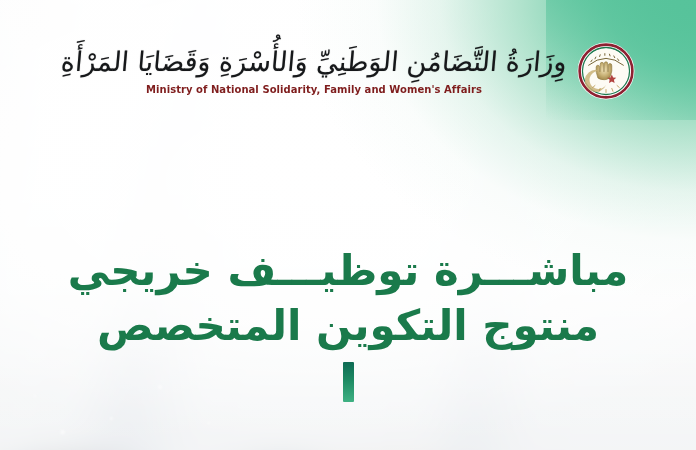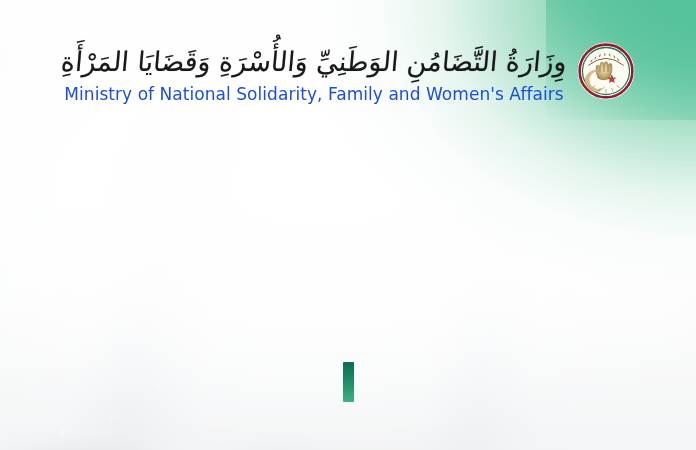--- a/index.html
+++ b/index.html
@@ -96,23 +96,23 @@
     color:#16181a;
     letter-spacing:.5px;
     direction:rtl;
     white-space:nowrap;
     transform:skewX(-5deg);
     text-shadow:0 0 1px rgba(0,0,0,.35);
   }
   .ministry-en {
     margin-top:4px;
     font-family:"DejaVu Sans","Liberation Sans",sans-serif;
-    font-size:17px;
-    font-weight:400;
-    color:#1d4ed8;
+    font-size:10px;
+    font-weight:700;
+    color:#7f1d1d;
     letter-spacing:.05px;
     white-space:nowrap;
   }
 
   
   .emblem {
     position:relative;
     width:58px; height:58px;
     flex:0 0 58px;
     margin-top:-2px;
@@ -212,18 +212,22 @@
 
         <path d="M60 56 l2.3 5 l5.4 .6 l-4 3.7 l1.1 5.3 l-4.8 -2.7 l-4.8 2.7 l1.1 -5.3 l-4 -3.7 l5.4 -.6 z" fill="#b2433f"></path>
 
         <g stroke="#b08c3c" stroke-width="1.3" stroke-linecap="round">
           <path d="M40 80 l-2 5 M50 82 l0 5 M60 80 l2 5 M31 75 l-4 3.5 M69 75 l4 3.5"></path>
         </g>
       </svg>
     </div>
   </div>
 
+  <div class="headline">
+    <div class="headline-line">مباشـــرة توظيـــف خريجي</div>
+    <div class="headline-line">منتوج التكوين المتخصص</div>
+  </div>
 
   <div class="batch-row">
     <div class="batch-bar"></div>
   </div>
 
 </div>
 
 </body></html>

